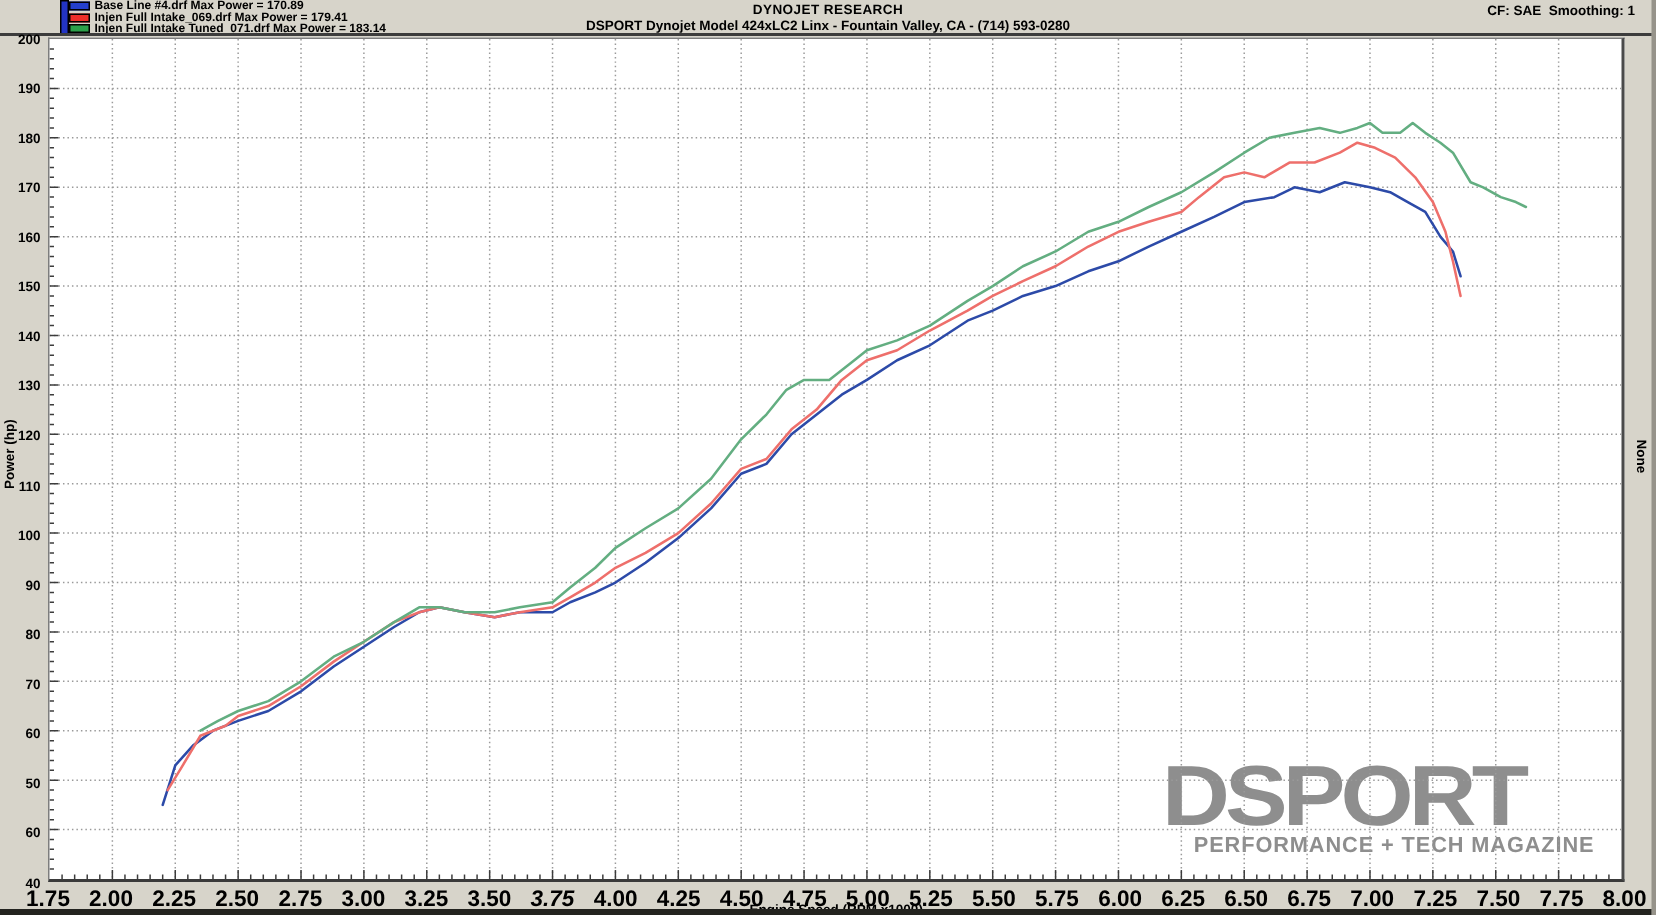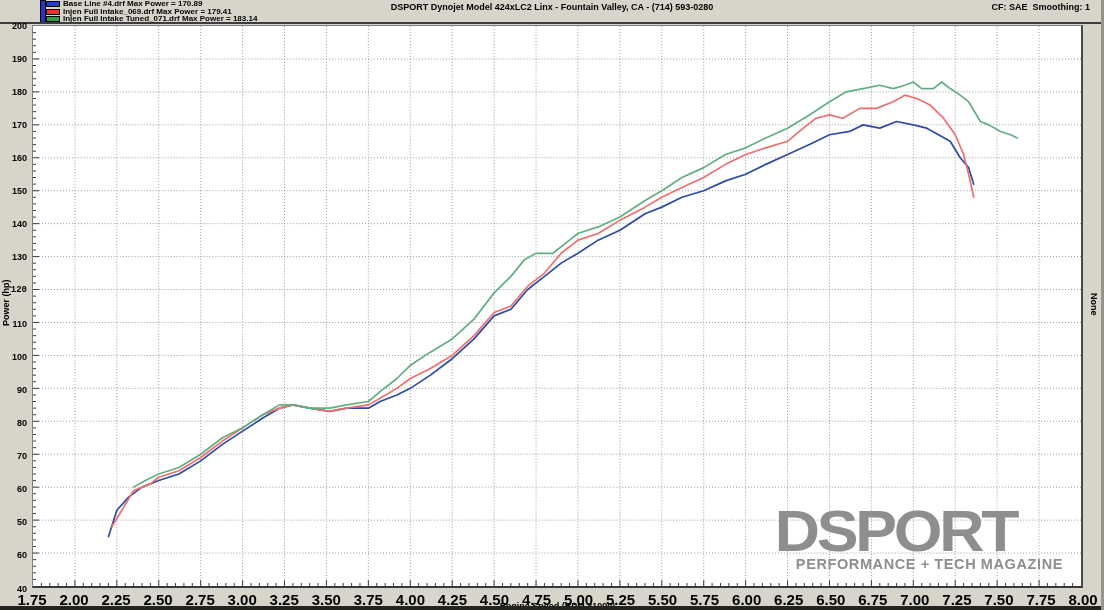--- a/index.html
+++ b/index.html
@@ -51,20 +51,21 @@
   }
   #bottom-edge { position:absolute; left:0; bottom:0; width:1104px; height:4px; background:#23231f; }
 </style>
 </head>
 <body>
 
 <div id="win">
 
   <div id="header">
     <div id="title-block">
+      <div class="t1">DYNOJET RESEARCH</div>
       <div class="t2">DSPORT Dynojet Model 424xLC2 Linx - Fountain Valley, CA - (714) 593-0280</div>
     </div>
     <div id="cf-info">CF: SAE  Smoothing: 1</div>
 
     <div id="legend">
       <div id="legend-bar" style="background: rgb(35, 52, 196);"></div>
       <div id="legend-rows">
         <div class="lrow">
           <span class="lswatch" style="background: rgb(36, 64, 204);"></span>
           <span class="llabel">Base Line #4.drf Max Power = 170.89</span>
@@ -85,21 +86,21 @@
   <div id="ylabels">
       <span style="top: 558.5px;">40</span>
       <span style="top: 525.4px;">60</span>
       <span style="top: 492.3px;">50</span>
       <span style="top: 459.1px;">60</span>
       <span style="top: 426px;">70</span>
       <span style="top: 392.9px;">80</span>
       <span style="top: 359.8px;">90</span>
       <span style="top: 326.7px;">100</span>
       <span style="top: 293.6px;">110</span>
-      <span style="top: 260.4px; font-family: Liberation Mono, monospace;">120</span>
+      <span style="top: 260.4px;">120</span>
       <span style="top: 227.3px;">130</span>
       <span style="top: 194.2px;">140</span>
       <span style="top: 161.1px;">150</span>
       <span style="top: 128px;">160</span>
       <span style="top: 94.9px;">170</span>
       <span style="top: 61.7px;">180</span>
       <span style="top: 28.6px;">190</span>
       <span style="top: -4.5px;">200</span>
     </div>
 
@@ -368,21 +369,21 @@
 
   <div id="xlabels">
       <span style="left: 0px;">1.75</span>
       <span style="left: 42px;">2.00</span>
       <span style="left: 84.1px;">2.25</span>
       <span style="left: 126.1px; text-align: right;">2.50</span>
       <span style="left: 168.2px;">2.75</span>
       <span style="left: 210.2px;">3.00</span>
       <span style="left: 252.2px;">3.25</span>
       <span style="left: 294.3px;">3.50</span>
-      <span style="left: 336.3px;">3.75</span>
+      <span style="left: 336.3px; font-style: italic;">3.75</span>
       <span style="left: 378.4px;">4.00</span>
       <span style="left: 420.4px;">4.25</span>
       <span style="left: 462.4px;">4.50</span>
       <span style="left: 504.5px;">4.75</span>
       <span style="left: 546.5px;">5.00</span>
       <span style="left: 588.6px;">5.25</span>
       <span style="left: 630.6px;">5.50</span>
       <span style="left: 672.6px;">5.75</span>
       <span style="left: 714.7px;">6.00</span>
       <span style="left: 756.7px;">6.25</span>

